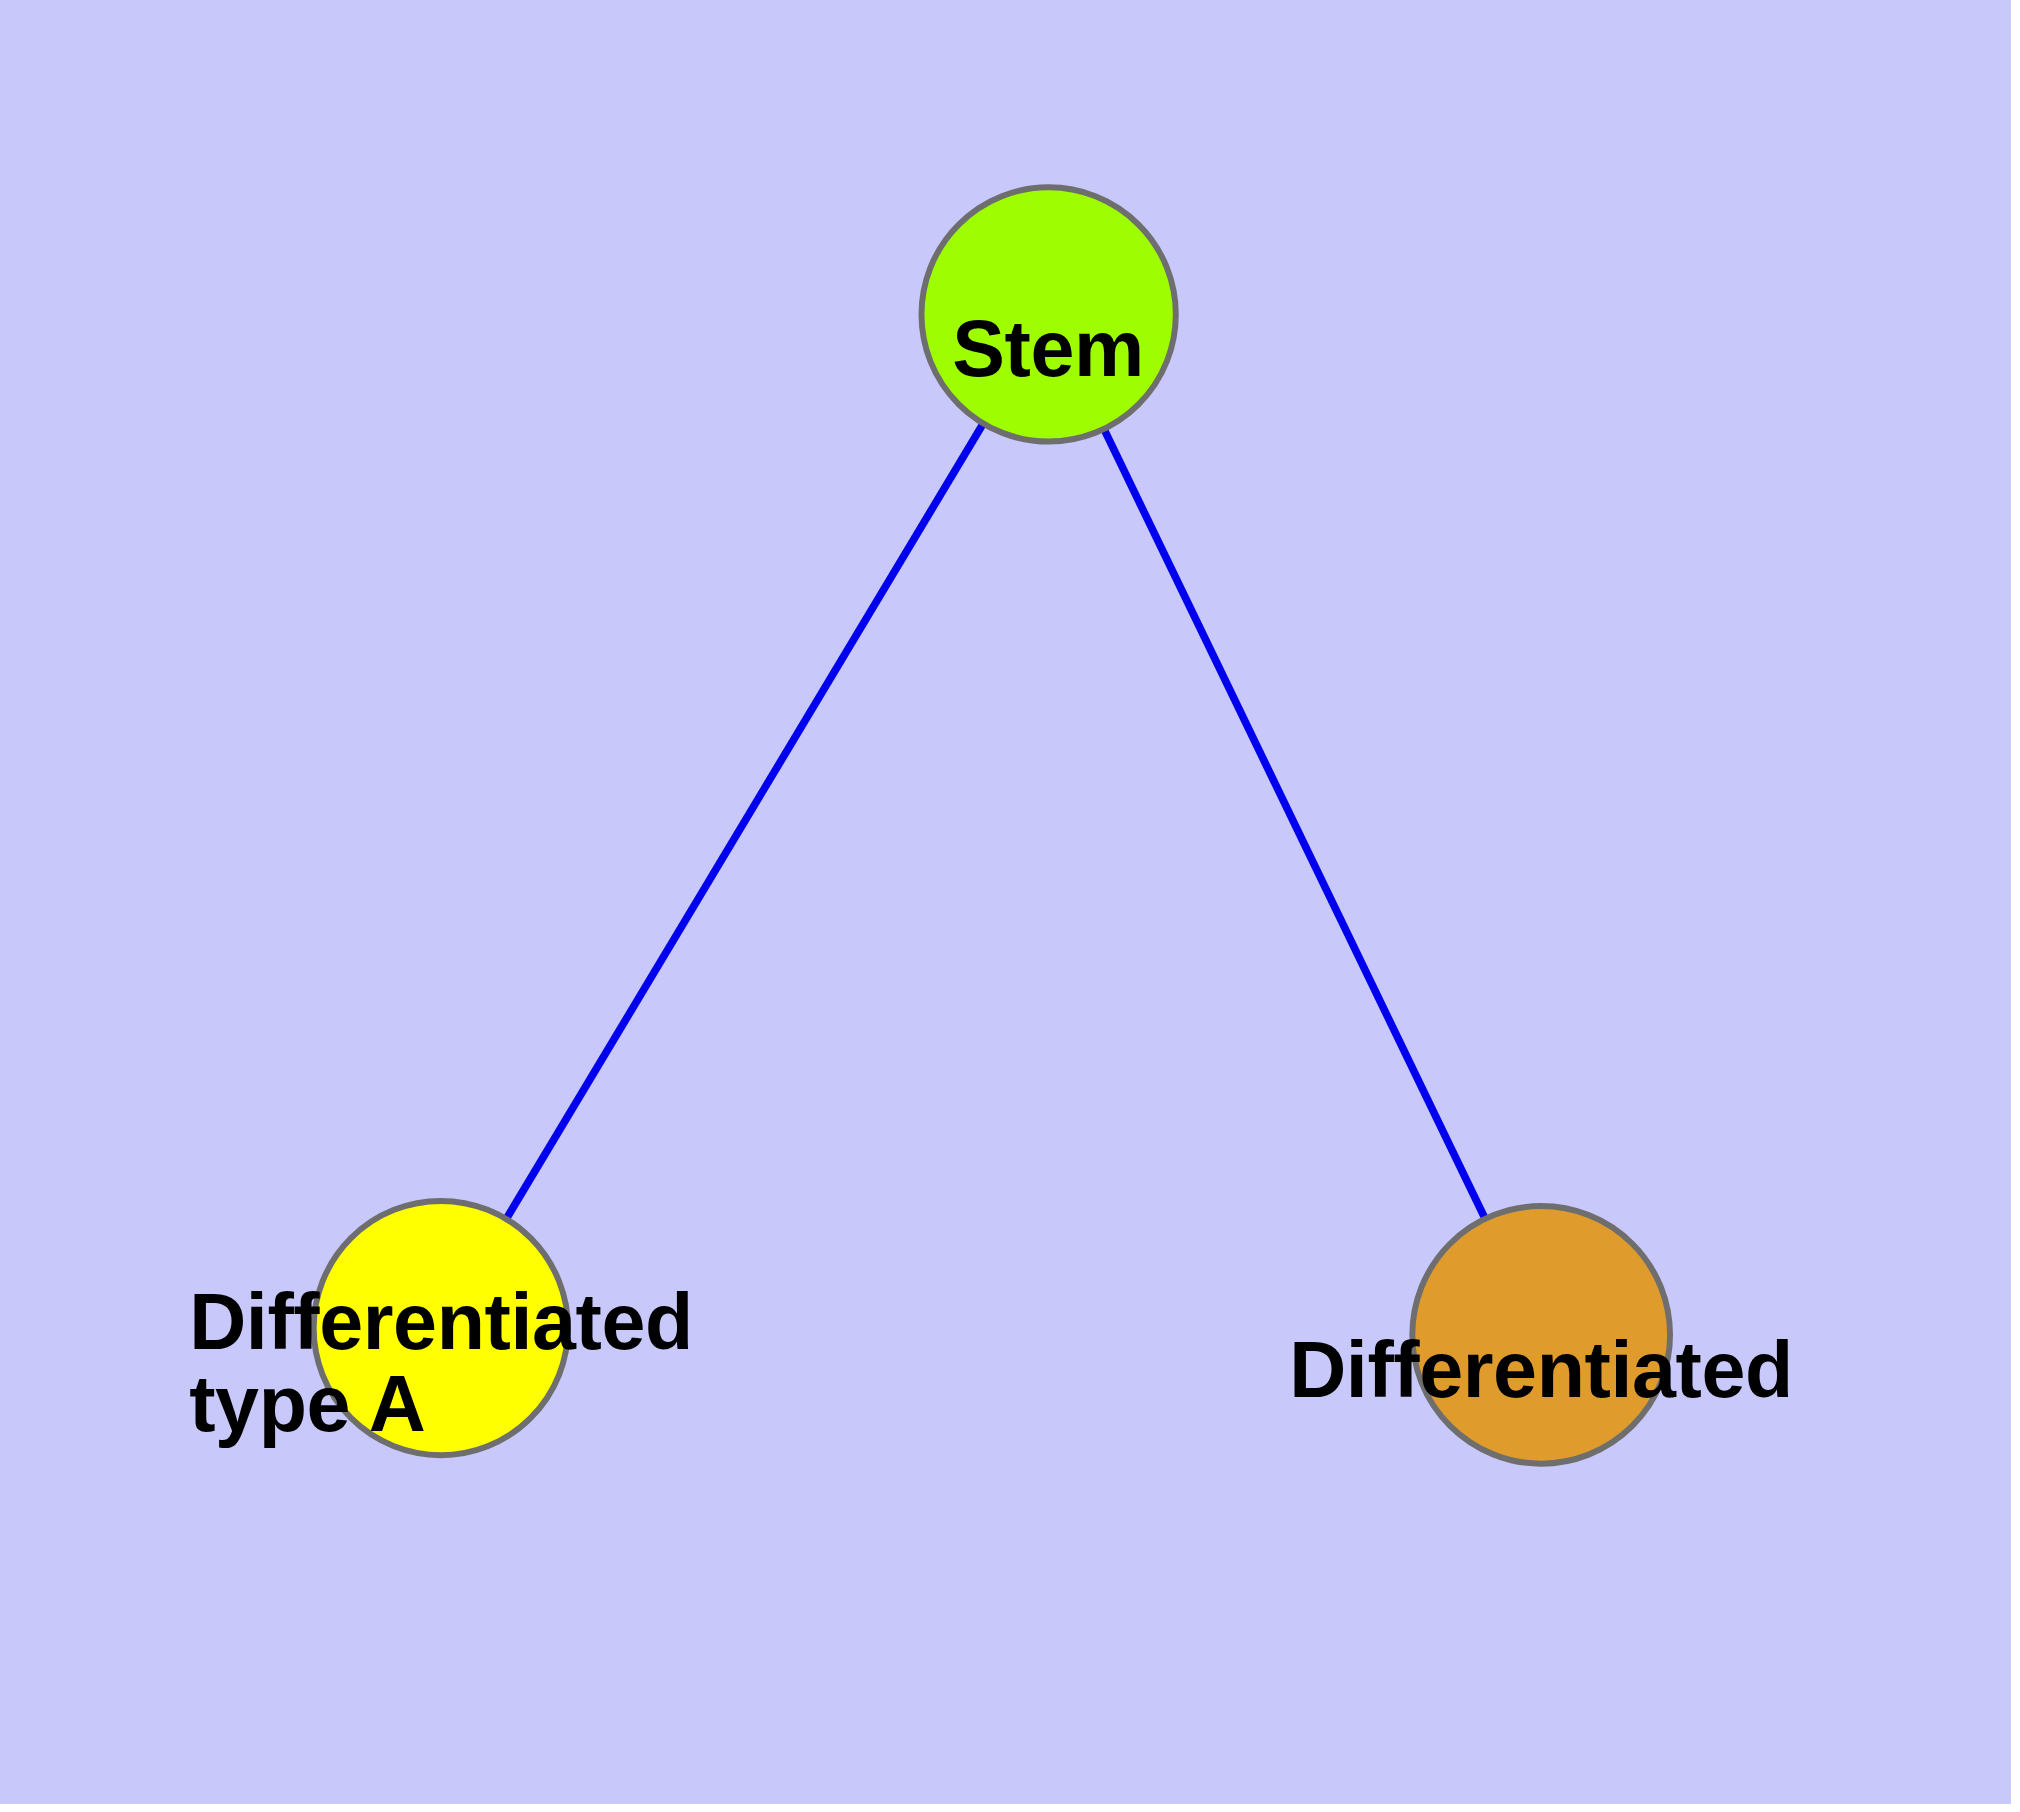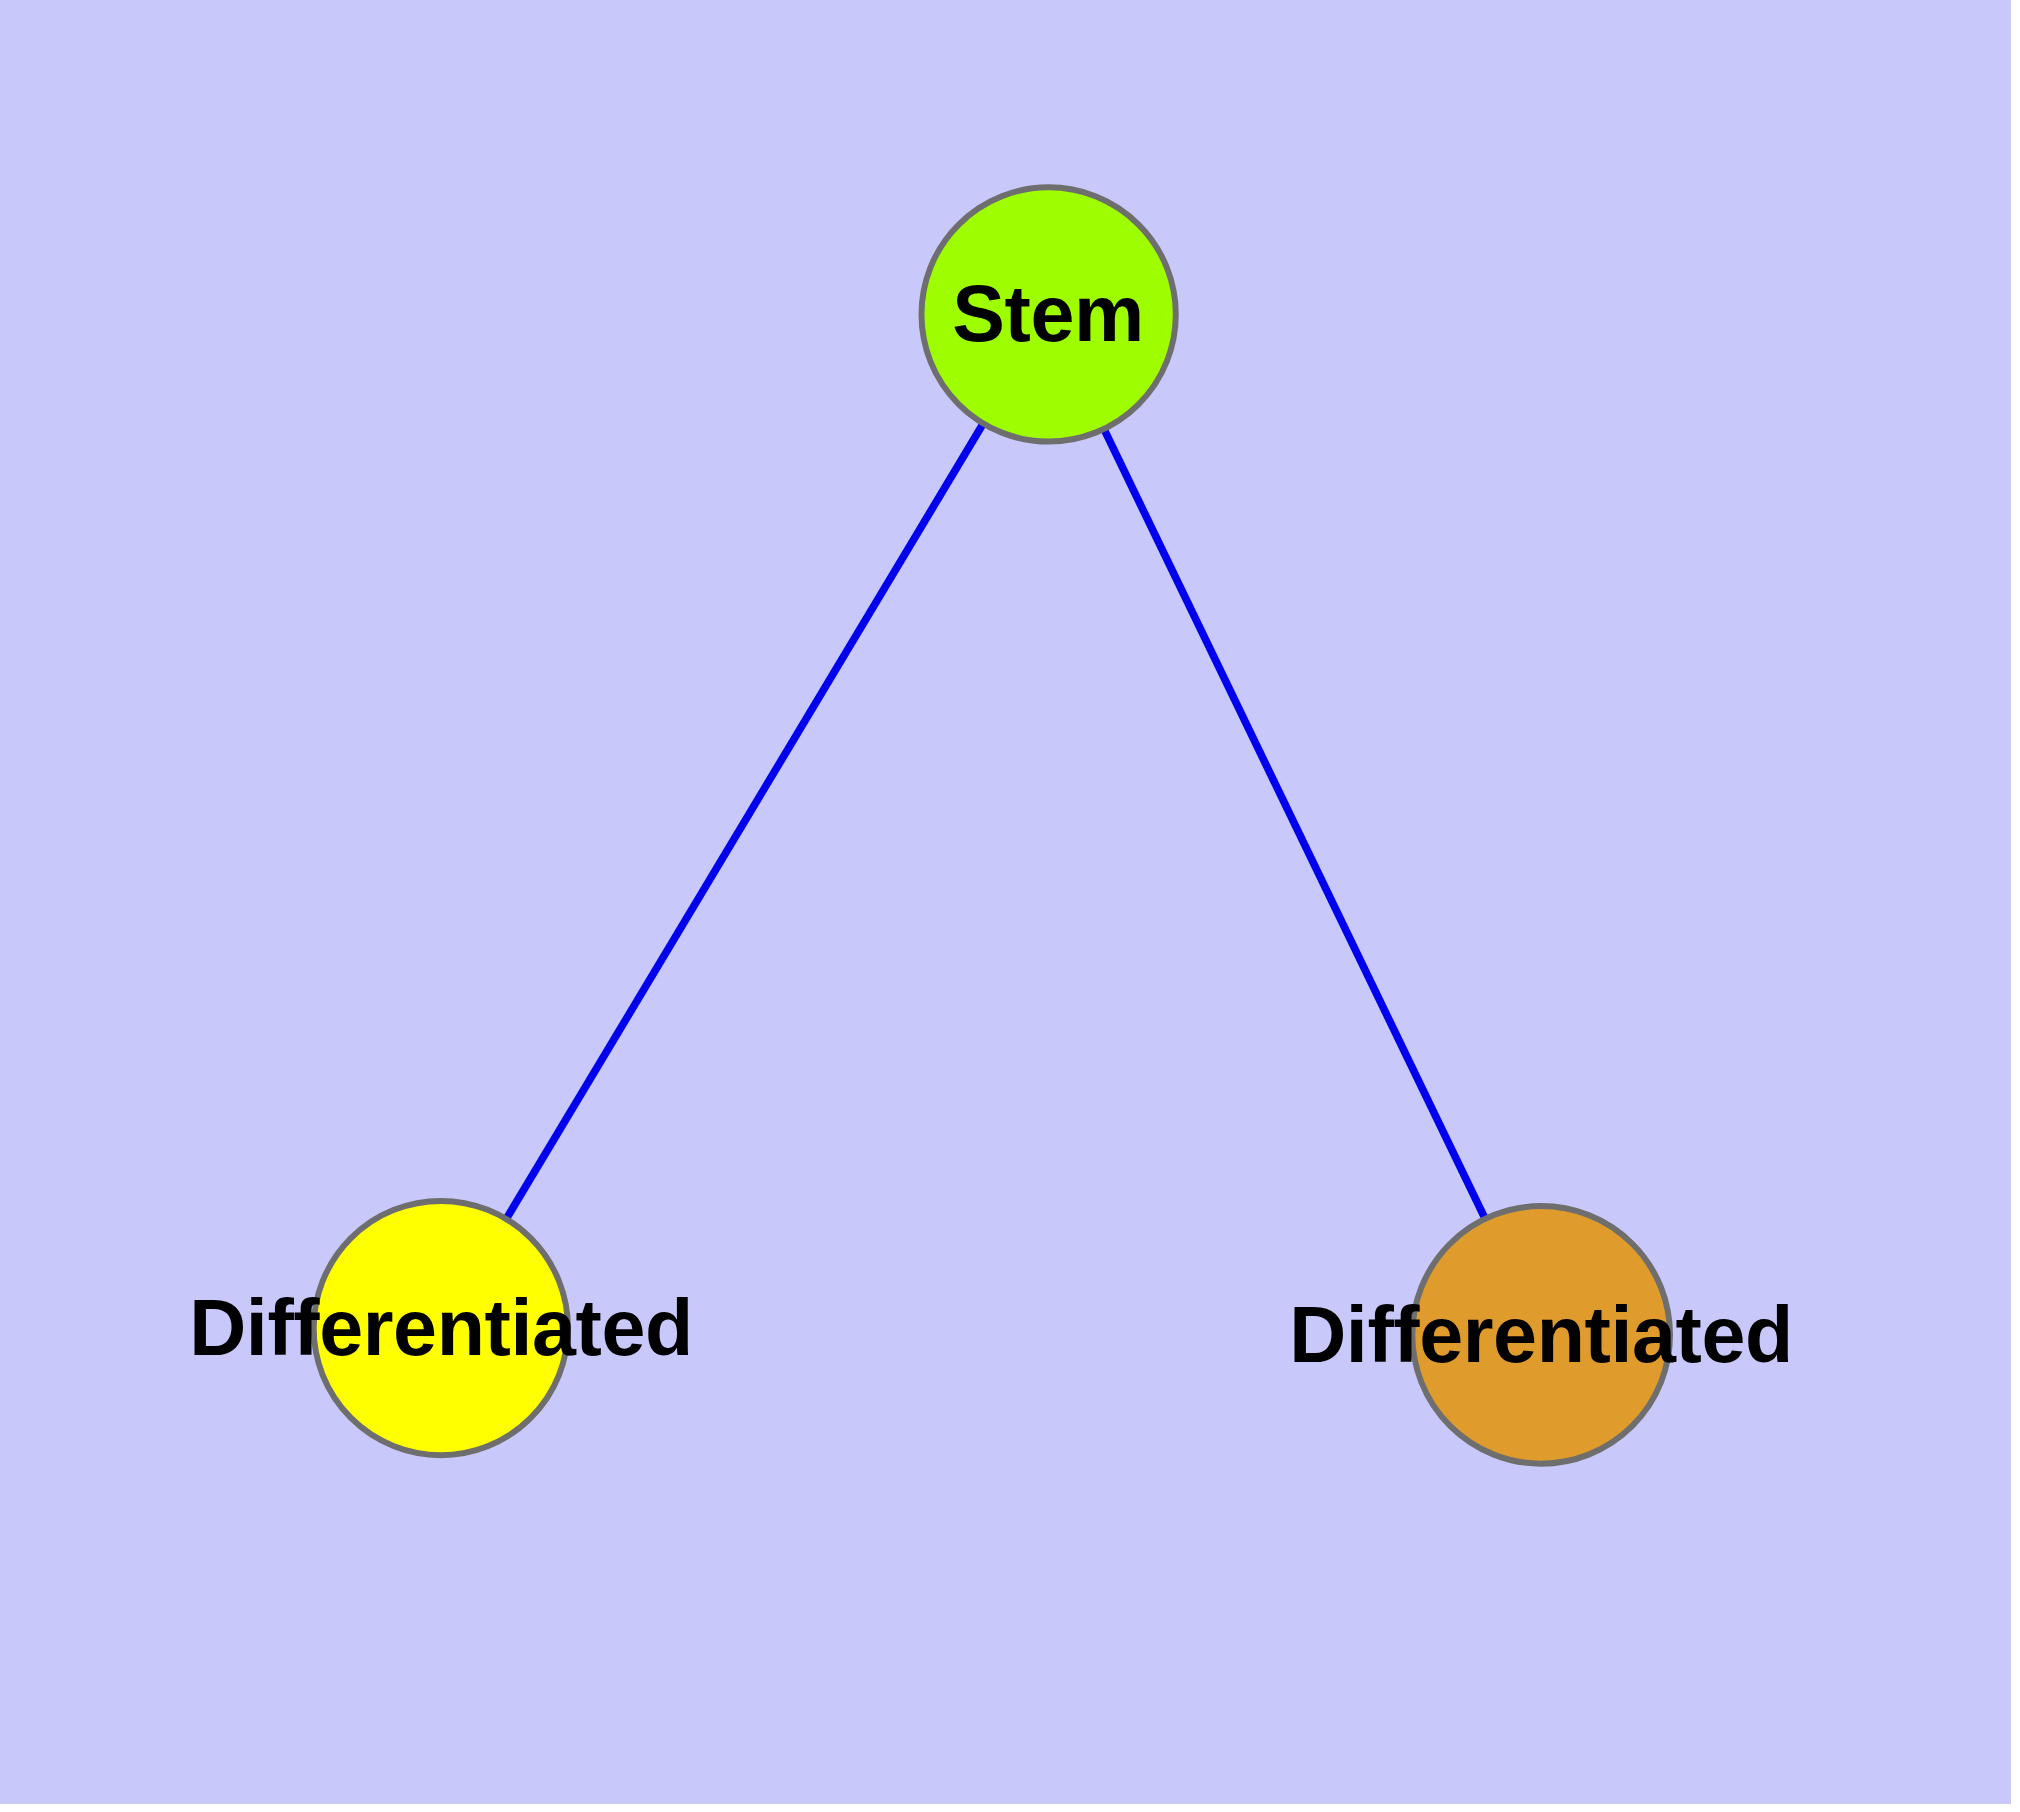--- a/index.html
+++ b/index.html
@@ -46,20 +46,21 @@
     position: absolute;
     text-align: left;
     color: #000000;
     font-weight: bold;
     font-size: 79px;
     line-height: 1.04;
     white-space: pre;
     letter-spacing: -0.4px;
     pointer-events: none;
     transform: translate(-50%, -50%);
+    margin-top: 35px;
   }
 </style>
 </head>
 <body>
 
 <div id="canvas">
 
   <div id="plot-area"></div>
 
   <svg id="graph-svg" viewBox="0 0 2384 2138" preserveAspectRatio="none">
@@ -71,18 +72,18 @@
     <g id="node-layer">
         <circle cx="1237" cy="371" r="150" fill="#9efe00" class="node-circle" stroke="#6e6e6e"></circle>
         <circle cx="520" cy="1567" r="150" fill="#ffff00" class="node-circle" stroke="#6e6e6e"></circle>
         <circle cx="1818" cy="1575" r="152" fill="#e09b2d" class="node-circle" stroke="#6e6e6e"></circle>
       </g>
 
   </svg>
 
   <div id="label-layer">
       <div class="node-label" style="left: 1048px; top: 314px; font-size: 79px; color: rgb(0, 0, 0);"><div>Stem</div></div>
-      <div class="node-label" style="left: 441px; top: 1328px; font-size: 79px; color: rgb(0, 0, 0);"><div>Differentiated</div></div>
+      <div class="node-label" style="left: 441px; top: 1328px; font-size: 79px; color: rgb(0, 0, 0);"><div>Differentiated</div><div>type A</div></div>
       <div class="node-label" style="left: 1541px; top: 1335px; font-size: 79px; color: rgb(0, 0, 0);"><div>Differentiated</div></div>
     </div>
 
 </div>
 
 
 </body></html>

